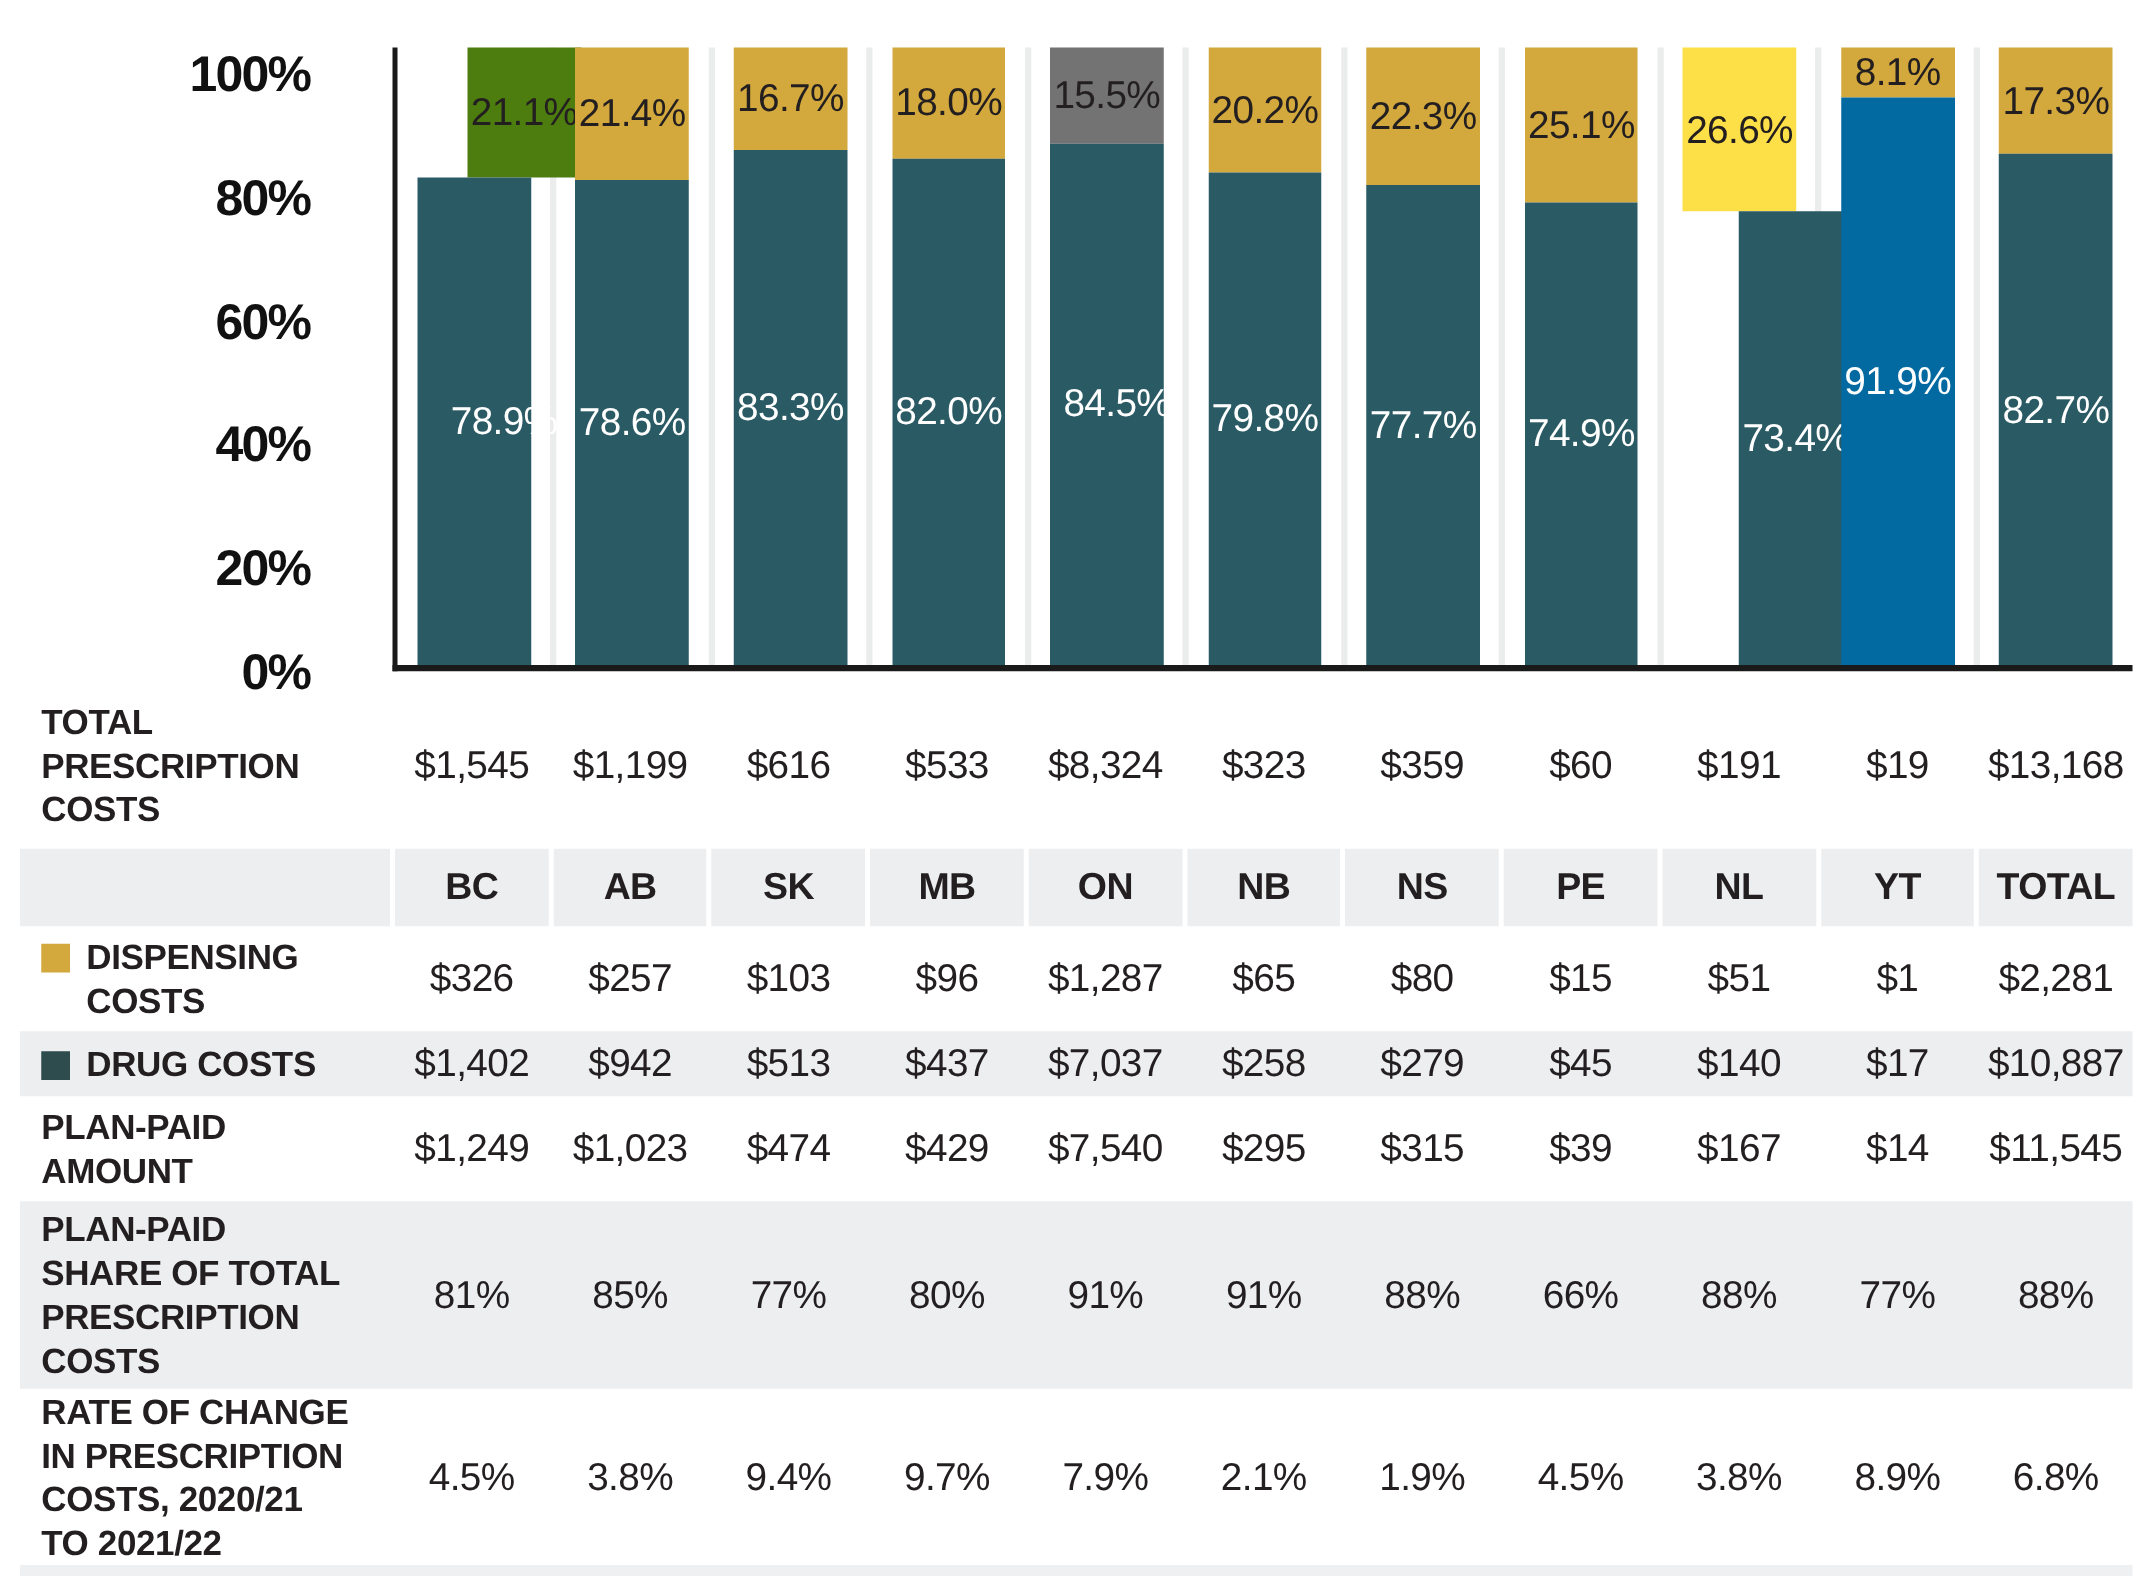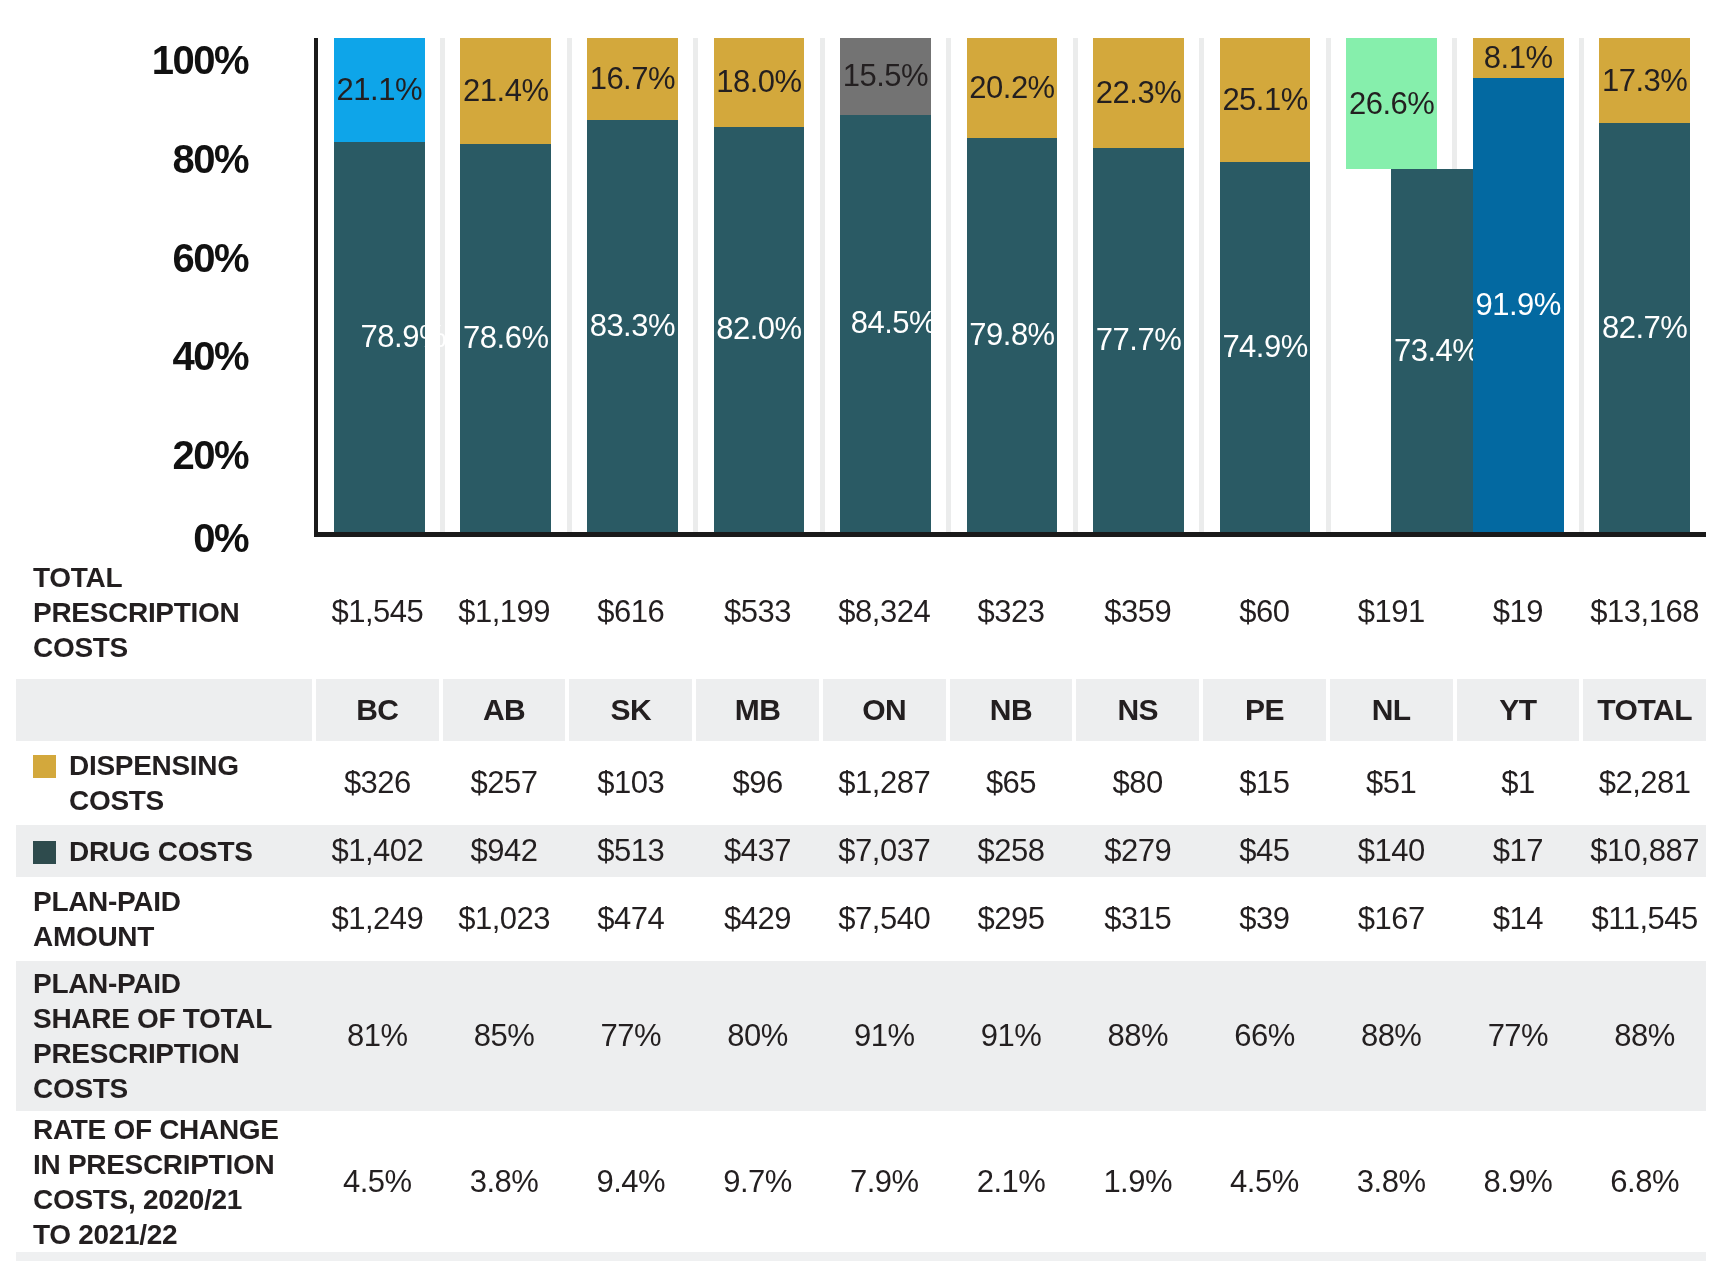--- a/index.html
+++ b/index.html
@@ -67,21 +67,21 @@
         <div class="ylabel" style="top: 118.8px;">80%</div>
         <div class="ylabel" style="top: 217.6px;">60%</div>
         <div class="ylabel" style="top: 316.4px;">40%</div>
         <div class="ylabel" style="top: 415.2px;">20%</div>
         <div class="ylabel" style="top: 498px;">0%</div>
       </div>
     <div class="plot">
       <div class="bars">
           <div class="bar-col">
             <div class="bar">
-              <div class="seg seg-disp" style="height: 21.1%; background: #0ea5e9;">
+              <div class="seg seg-disp" style="height: 21.1%; background: #4d7c0f; margin-left: 40px;">
                 <div class="seg-label disp-label">21.1%</div>
               </div>
               <div class="seg seg-drug" style="background: rgb(42, 90, 100); padding-left: 48px;">
                 <div class="seg-label drug-label">78.9%</div>
               </div>
             </div>
           </div>
           <div class="bar-col">
             <div class="bar">
               <div class="seg seg-disp" style="height: 21.4%; background: rgb(211, 168, 60);">
@@ -147,21 +147,21 @@
               <div class="seg seg-disp" style="height: 25.1%; background: rgb(211, 168, 60);">
                 <div class="seg-label disp-label">25.1%</div>
               </div>
               <div class="seg seg-drug" style="background: rgb(42, 90, 100);">
                 <div class="seg-label drug-label">74.9%</div>
               </div>
             </div>
           </div>
           <div class="bar-col">
             <div class="bar">
-              <div class="seg seg-disp" style="height: 26.6%; background: #86efac;">
+              <div class="seg seg-disp" style="height: 26.6%; background: #fde047;">
                 <div class="seg-label disp-label">26.6%</div>
               </div>
               <div class="seg seg-drug" style="background: rgb(42, 90, 100); margin-left: 45px;">
                 <div class="seg-label drug-label">73.4%</div>
               </div>
             </div>
           </div>
           <div class="bar-col">
             <div class="bar">
               <div class="seg seg-disp" style="height: 8.1%; background: rgb(211, 168, 60);">

